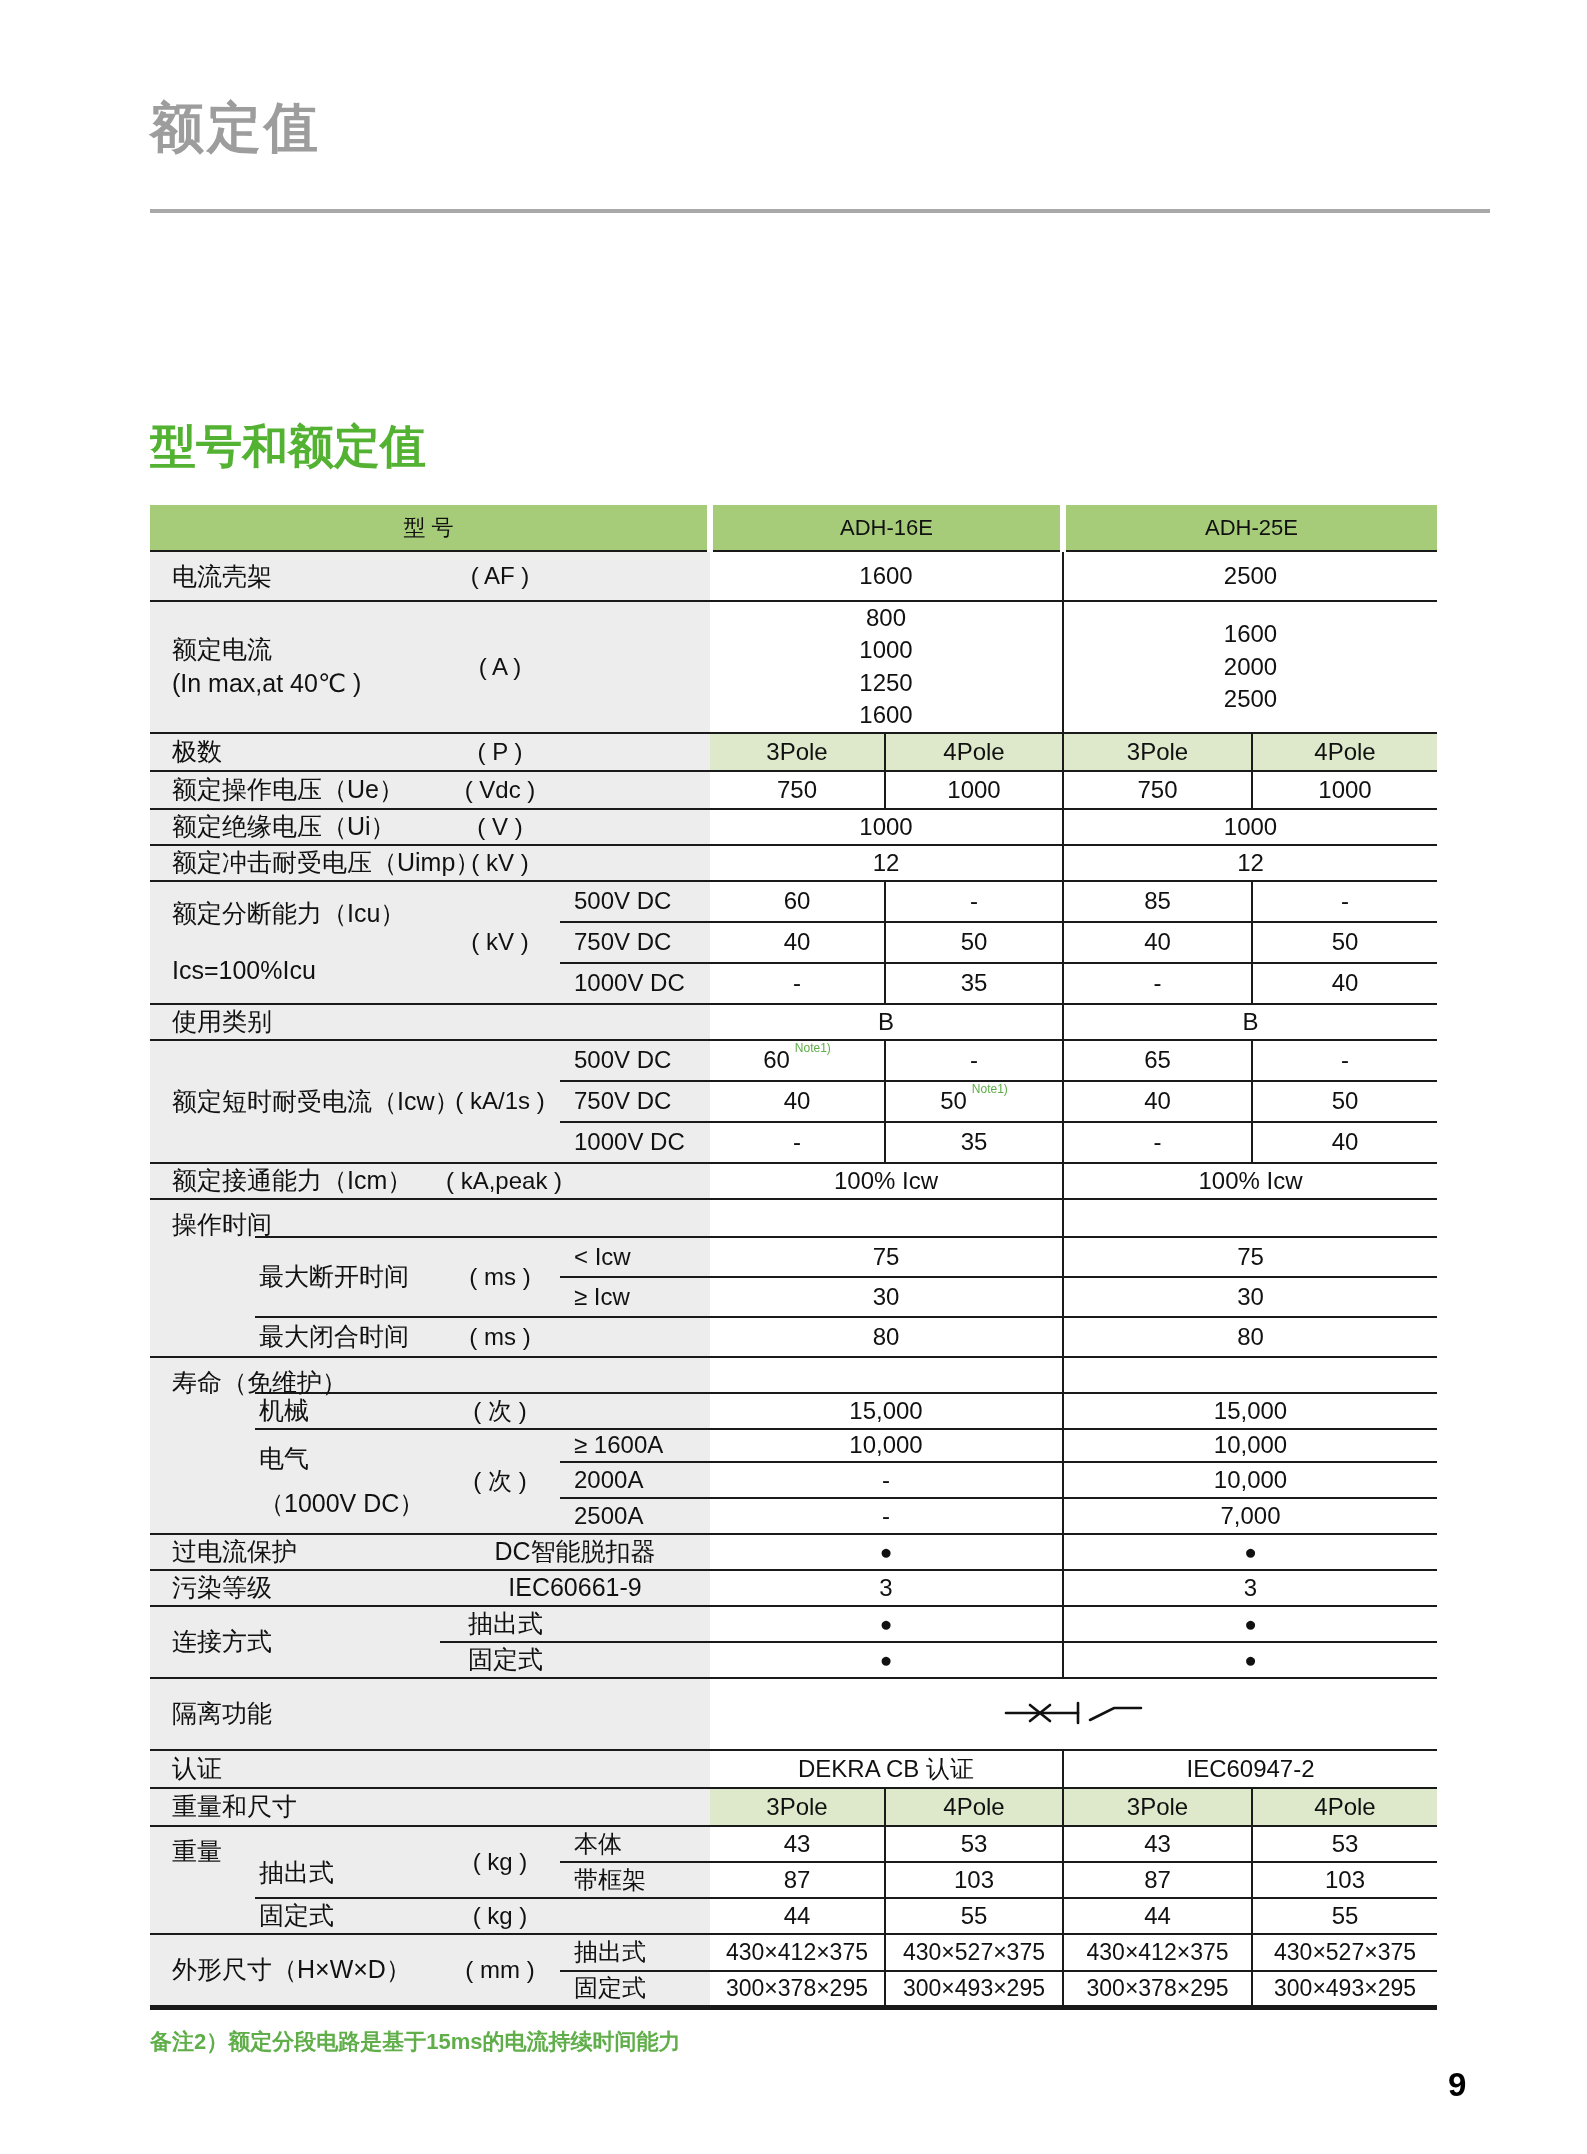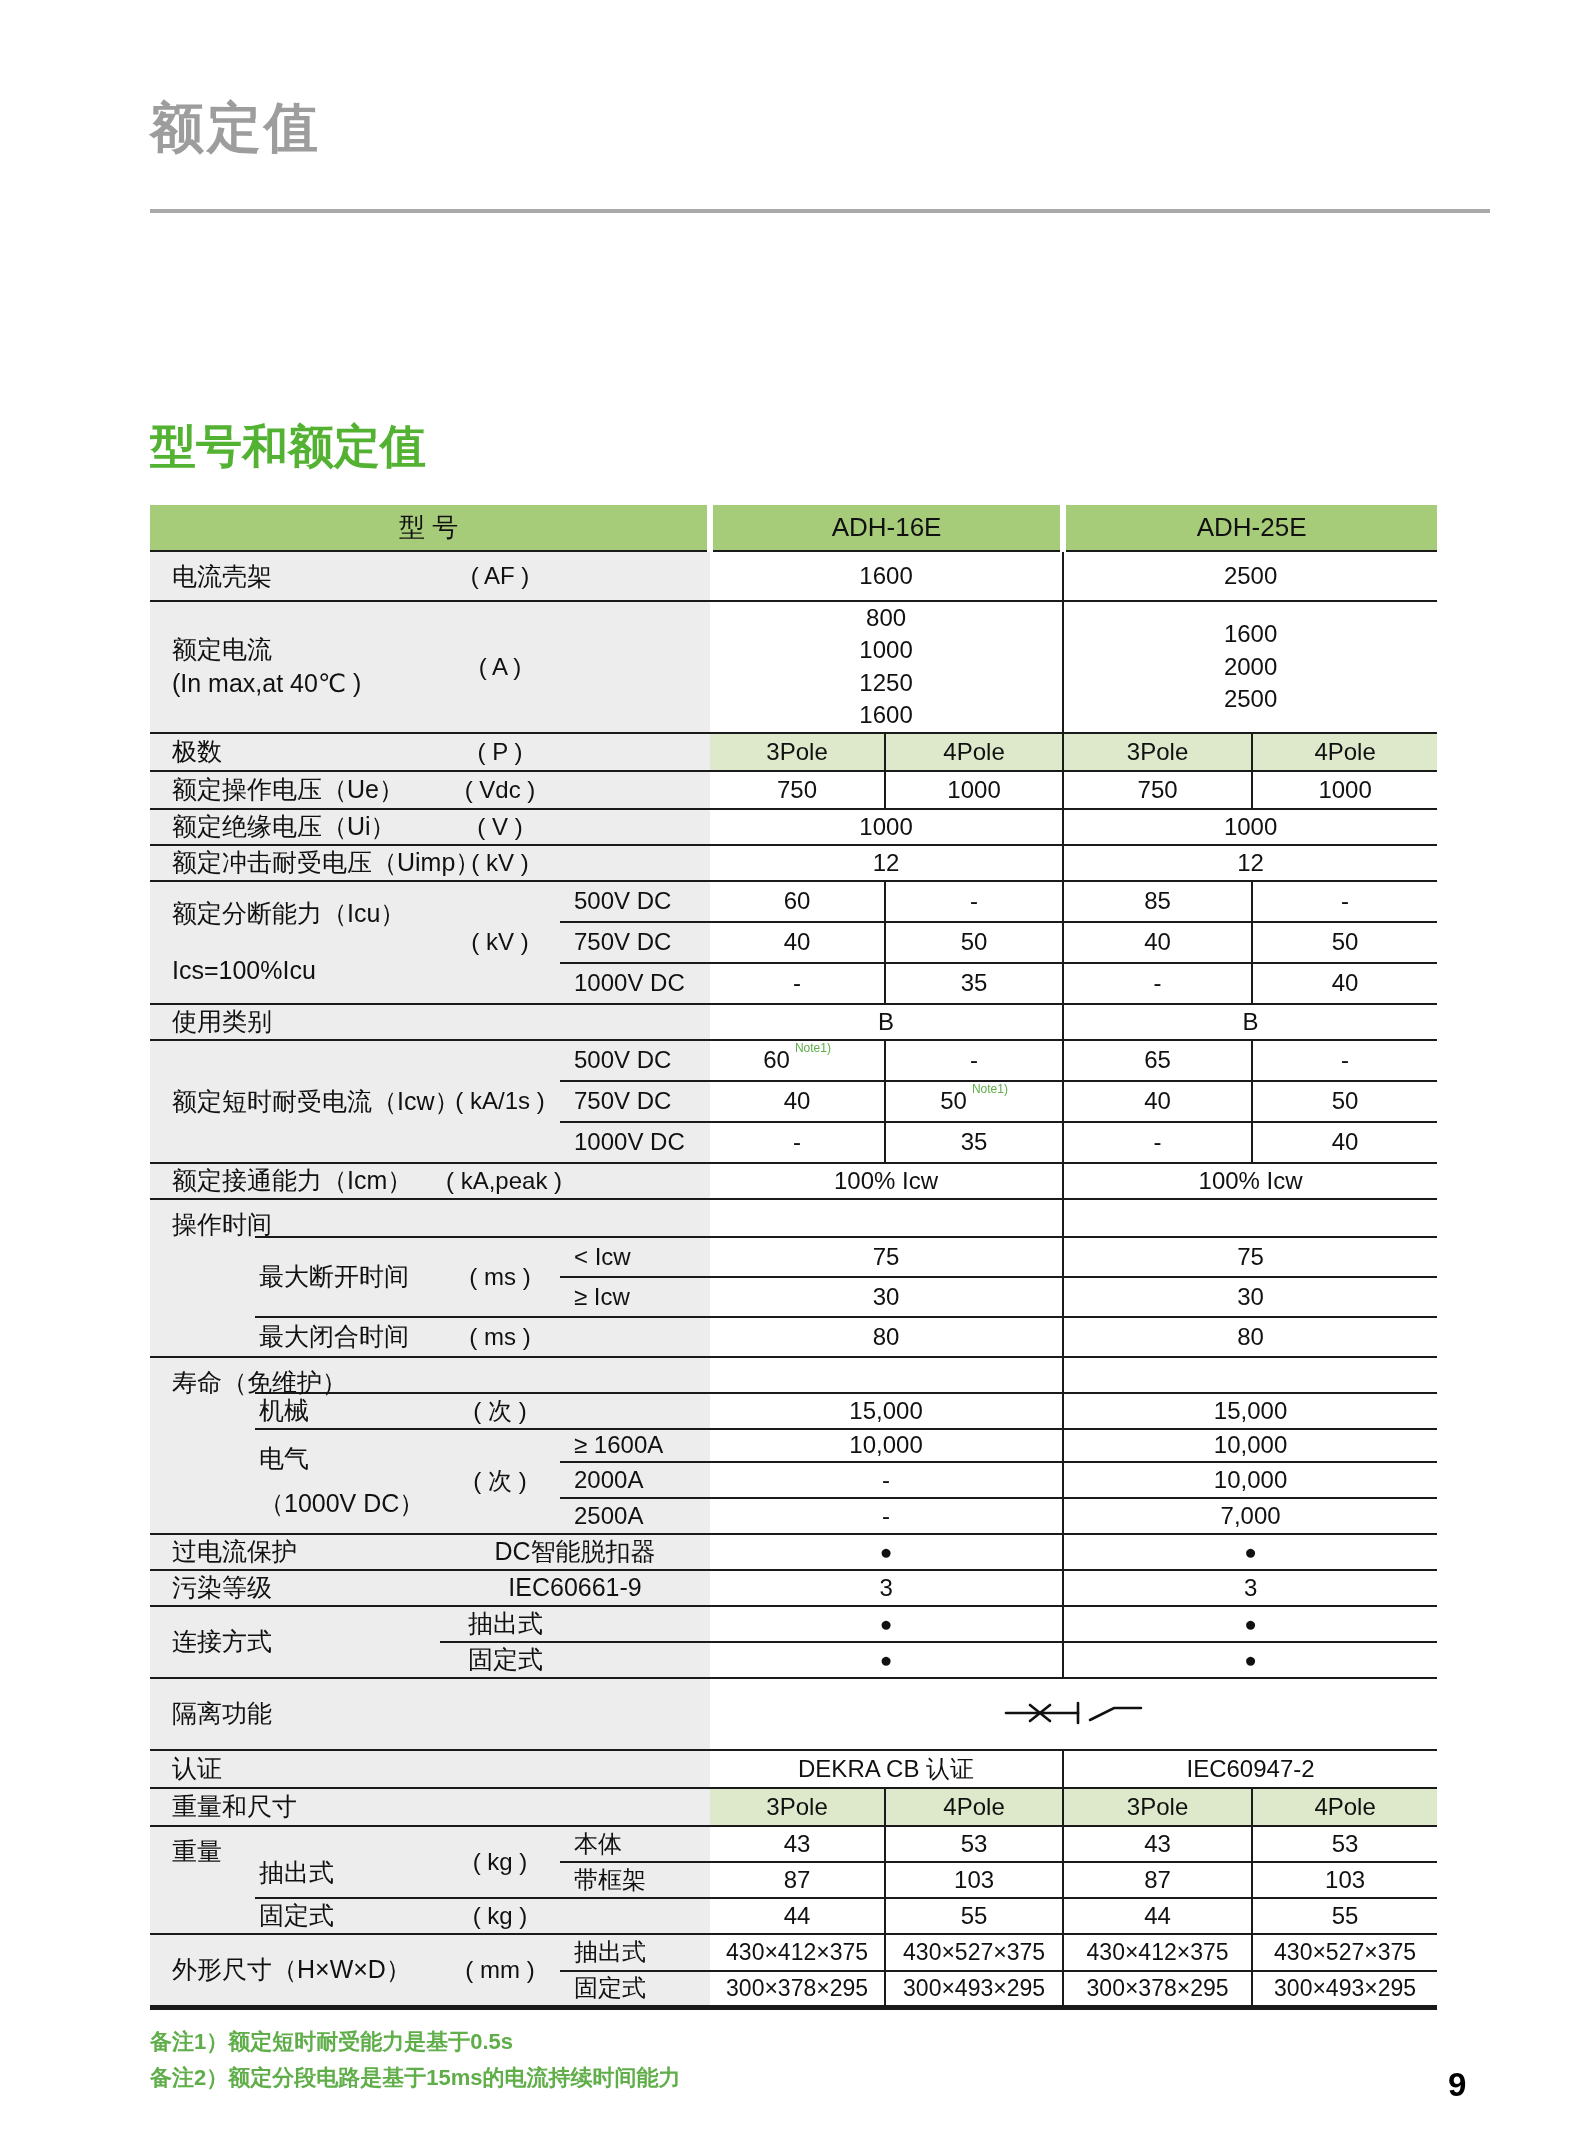--- a/index.html
+++ b/index.html
@@ -12,21 +12,21 @@
         font-family:"Liberation Sans","DejaVu Sans",sans-serif;color:#111;overflow:hidden;}
   .doc-heading{position:absolute;left:150px;top:92px;font-size:54px;font-weight:bold;
         color:var(--heading-gray);letter-spacing:3px;}
   .heading-rule{position:absolute;left:150px;top:209px;width:1340px;height:4px;background:var(--rule-gray);}
   .section-title{position:absolute;left:150px;top:416px;font-size:46px;font-weight:bold;color:var(--title-green);}
   .content{position:absolute;left:150px;top:505px;width:1287px;}
   table.spec{border-collapse:collapse;table-layout:fixed;width:1287px;font-size:24px;color:#111;
         border-bottom:5px solid var(--border-black);}
   td{padding:0 6px;text-align:center;vertical-align:middle;border-top:2px solid var(--border-black);
         overflow:visible;}
-  td.hdr{background:var(--header-green);border-top:none;font-size:26px;padding:0;}
+  td.hdr{background:var(--header-green);border-top:none;font-size:22px;padding:0;}
   td.gap{border-left:6px solid #fff;}
   td.lbl{background:var(--label-gray);text-align:left;white-space:pre-line;font-size:25px;}
   td.unit{background:var(--label-gray);text-align:center;white-space:nowrap;font-size:24px;}
   td.sub{background:var(--label-gray);text-align:left;padding-left:14px;white-space:nowrap;font-size:24px;}
   td.pole{background:var(--pole-green);font-size:24px;}
   td.val{background:#fff;}
   td.bl{border-left:2px solid var(--border-black);}
   td.pl22{padding-left:22px;}
   td.pl4{padding-left:4px;}
   td.pl6l{text-align:center;padding-left:6px;white-space:nowrap;}
@@ -346,19 +346,18 @@
       <td class="sub">固定式</td>
       <td class="val dim">300×378×295</td>
       <td class="val dim bl">300×493×295</td>
       <td class="val dim bl">300×378×295</td>
       <td class="val dim bl">300×493×295</td>
     </tr>
   </tbody>
       </table>
 
   <div class="notes">
-    <div>备注1）额定短时耐受能力是基于0.5s</div>
     <div>备注2）额定分段电路是基于15ms的电流持续时间能力</div>
   </div>
   </div>
 
   <div class="page-number">9</div>
 </div>
 
 </body></html>

